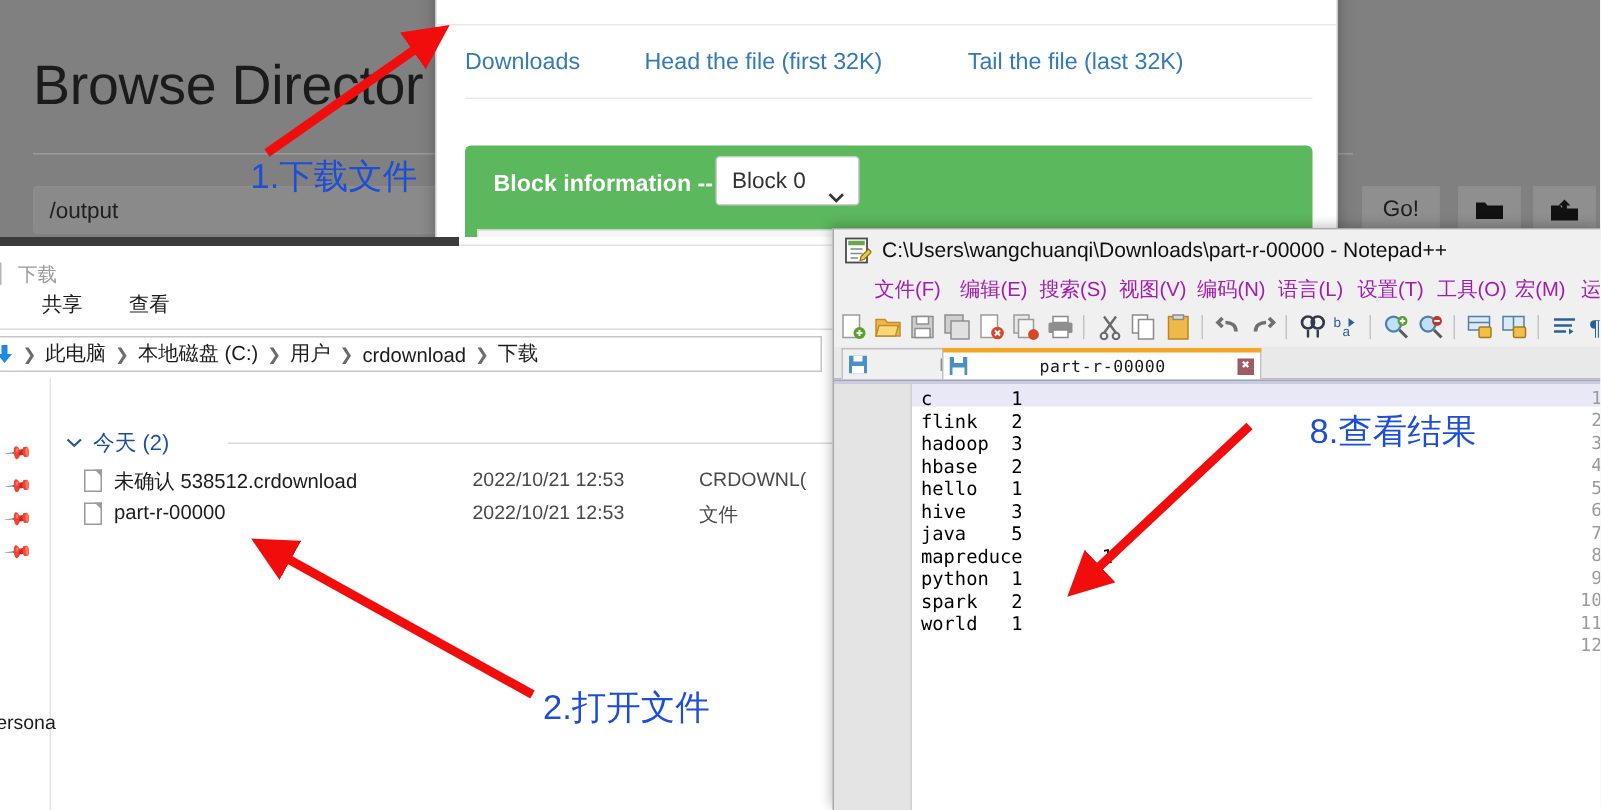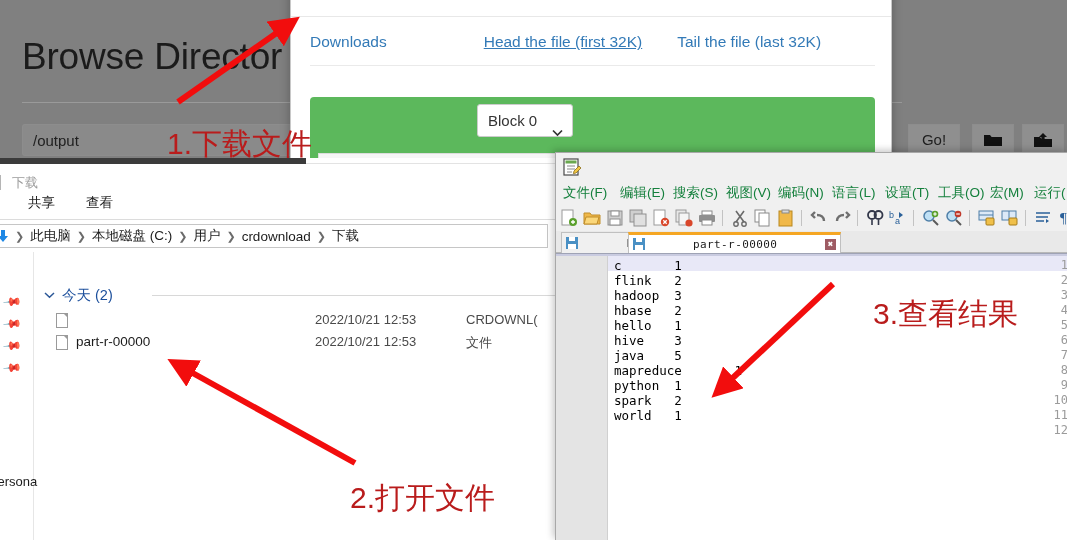--- a/index.html
+++ b/index.html
@@ -70,22 +70,22 @@
     background: #e8e8e8;
   }
   #modal-links {
     position: absolute; left: 0; top: 52px; width: 602px; height: 50px;
     display: flex; align-items: center;
   }
   .modal-link {
     color: #337ab7; font-size: 15.5px; text-decoration: none; white-space: nowrap;
   }
   #link-download { margin-left: 19px; }
-  #link-head { margin-left: 97px; text-decoration: underline; }
-  #link-tail { margin-left: 35px; }
+  #link-head { margin-left: 43px; }
+  #link-tail { margin-left: 57px; }
   #modal-body-rule {
     position: absolute; left: 19px; top: 100px; width: 565px; height: 1px;
     background: #eaeaea;
   }
   #block-panel {
     position: absolute; left: 19px; top: 132px; width: 565px; height: 64px;
     background: #5cb85c;
     border-radius: 4px 4px 0 0;
   }
   #block-label {
@@ -246,22 +246,23 @@
     position: absolute; left: 7px; top: 5px; width: 18px; height: 18px;
   }
   #npp-title {
     position: absolute; left: 32px; top: 5px;
     font-size: 14px; color: #101010; white-space: nowrap;
   }
   #npp-menubar {
     position: absolute; left: 0; top: 28px; width: 512px; height: 24px;
   }
   .npp-menu {
-    position: absolute; top: 3px; font-size: 13.5px; color: #15803d;
+    position: absolute; top: 3px; font-size: 13.5px; color: #a21caf;
     white-space: nowrap;
+    margin-left: 20px;
   }
   #npp-toolbar {
     position: absolute; left: 0; top: 52px; width: 512px; height: 26px;
     background: #f0f0f0;
   }
   .tb-icon { position: absolute; top: 4px; width: 18px; height: 18px; }
   .tb-sep { position: absolute; top: 5px; width: 1px; height: 16px; background: #c3c3c3; }
   #npp-tabbar {
     position: absolute; left: 0; top: 78px; width: 512px; height: 22px;
     background: #e9e9e9; border-bottom: 1px solid #b8b8b8;
@@ -316,24 +317,24 @@
     font-family: "DejaVu Sans Mono", "Liberation Mono", monospace;
     font-size: 12.5px; color: #000000; white-space: pre;
   }
 
   
   #annotations {
     position: absolute; left: 0; top: 0; width: 1067px; height: 540px;
     pointer-events: none;
   }
   .anno-text {
-    position: absolute; color: #b91c1c; font-size: 30px; white-space: nowrap; margin-top: 22px;
+    position: absolute; color: #1d4ed8; font-size: 23px; white-space: nowrap;
   }
   #anno-1 { left: 167px; top: 102px; }
-  #anno-2 { left: 350px; top: 456px; }
+  #anno-2 { left: 362px; top: 456px; }
   #anno-3 { left: 873px; top: 272px; }
 </style>
 </head>
 <body>
 
 <div id="stage">
 
   <div id="browser-layer">
     <div id="dim-backdrop"></div>
 
@@ -361,20 +362,21 @@
 
     <div id="modal-links">
       <a class="modal-link" id="link-download" href="#">Downloads</a>
       <a class="modal-link" id="link-head" href="#">Head the file (first 32K)</a>
       <a class="modal-link" id="link-tail" href="#">Tail the file (last 32K)</a>
     </div>
 
     <div id="modal-body-rule"></div>
 
     <div id="block-panel">
+      <div id="block-label">Block information --</div>
       <div id="block-select">
         <span>Block 0</span>
         <span class="caret">
           <svg width="11" height="8" viewBox="0 0 11 8">
             <path d="M1 1.5L5.5 6 10 1.5" stroke="#333" stroke-width="1.7" fill="none"></path>
           </svg>
         </span>
       </div>
       <div id="block-inner-white"></div>
     </div>
@@ -433,20 +435,21 @@
           <svg width="11" height="8" viewBox="0 0 11 8">
             <path d="M1 2l4.5 4.2L10 2" stroke="#2b5797" stroke-width="1.5" fill="none"></path>
           </svg>
         </span>
         <span id="group-label">今天 (2)</span>
         <span id="group-line"></span>
       </div>
 
       <div class="file-row" style="top:58px">
         <span class="file-icon"></span>
+        <span class="file-name">未确认 538512.crdownload</span>
         <span class="file-date">2022/10/21 12:53</span>
         <span class="file-type">CRDOWNL(</span>
       </div>
 
       <div class="file-row" style="top:80px">
         <span class="file-icon"></span>
         <span class="file-name">part-r-00000</span>
         <span class="file-date">2022/10/21 12:53</span>
         <span class="file-type">文件</span>
       </div>
@@ -458,20 +461,21 @@
 
     <div id="npp-titlebar">
       <span id="npp-app-icon">
         <svg width="18" height="18" viewBox="0 0 18 18">
           <rect x="1" y="1" width="14" height="16" fill="#fff" stroke="#4a4a4a" stroke-width="1.2"></rect>
           <rect x="2.5" y="2.5" width="11" height="3" fill="#6aa84f"></rect>
           <path d="M4 8h8M4 11h8M4 14h5" stroke="#888" stroke-width="1"></path>
           <path d="M11 13l5-5 2 2-5 5-2.6.6z" fill="#f2c744" stroke="#8a6d1a" stroke-width=".8"></path>
         </svg>
       </span>
+      <span id="npp-title">C:\Users\wangchuanqi\Downloads\part-r-00000 - Notepad++</span>
     </div>
 
     <div id="npp-menubar">
       <span class="npp-menu" style="left:7px">文件(F)</span>
       <span class="npp-menu" style="left:64px">编辑(E)</span>
       <span class="npp-menu" style="left:117px">搜索(S)</span>
       <span class="npp-menu" style="left:170px">视图(V)</span>
       <span class="npp-menu" style="left:222px">编码(N)</span>
       <span class="npp-menu" style="left:276px">语言(L)</span>
       <span class="npp-menu" style="left:329px">设置(T)</span>
@@ -688,15 +692,15 @@
 
     <line x1="178" y1="102" x2="288" y2="25" stroke="#f20d0d" stroke-width="6" marker-end="url(#arrowhead)"></line>
 
     <line x1="355" y1="463" x2="180" y2="366" stroke="#f20d0d" stroke-width="6" marker-end="url(#arrowhead)"></line>
 
     <line x1="833" y1="284" x2="722" y2="388" stroke="#f20d0d" stroke-width="6" marker-end="url(#arrowhead)"></line>
   </svg>
 
   <div class="anno-text" id="anno-1">1.下载文件</div>
   <div class="anno-text" id="anno-2">2.打开文件</div>
-  <div class="anno-text" id="anno-3">3.查看结果</div>
+  <div class="anno-text" id="anno-3">8.查看结果</div>
 
 </div>
 
 </body></html>

